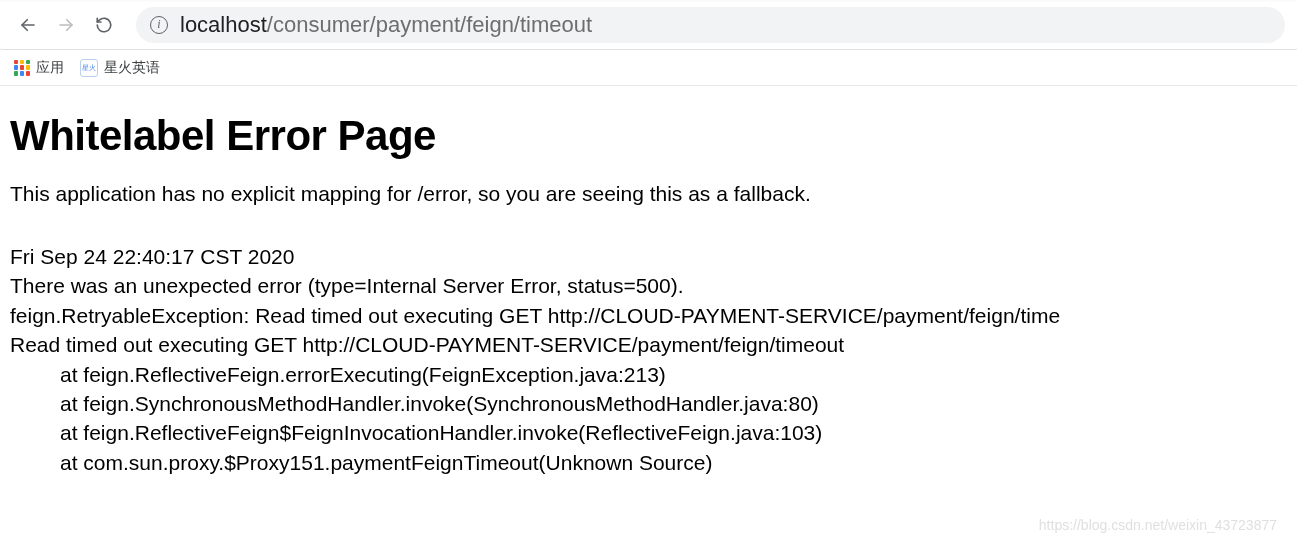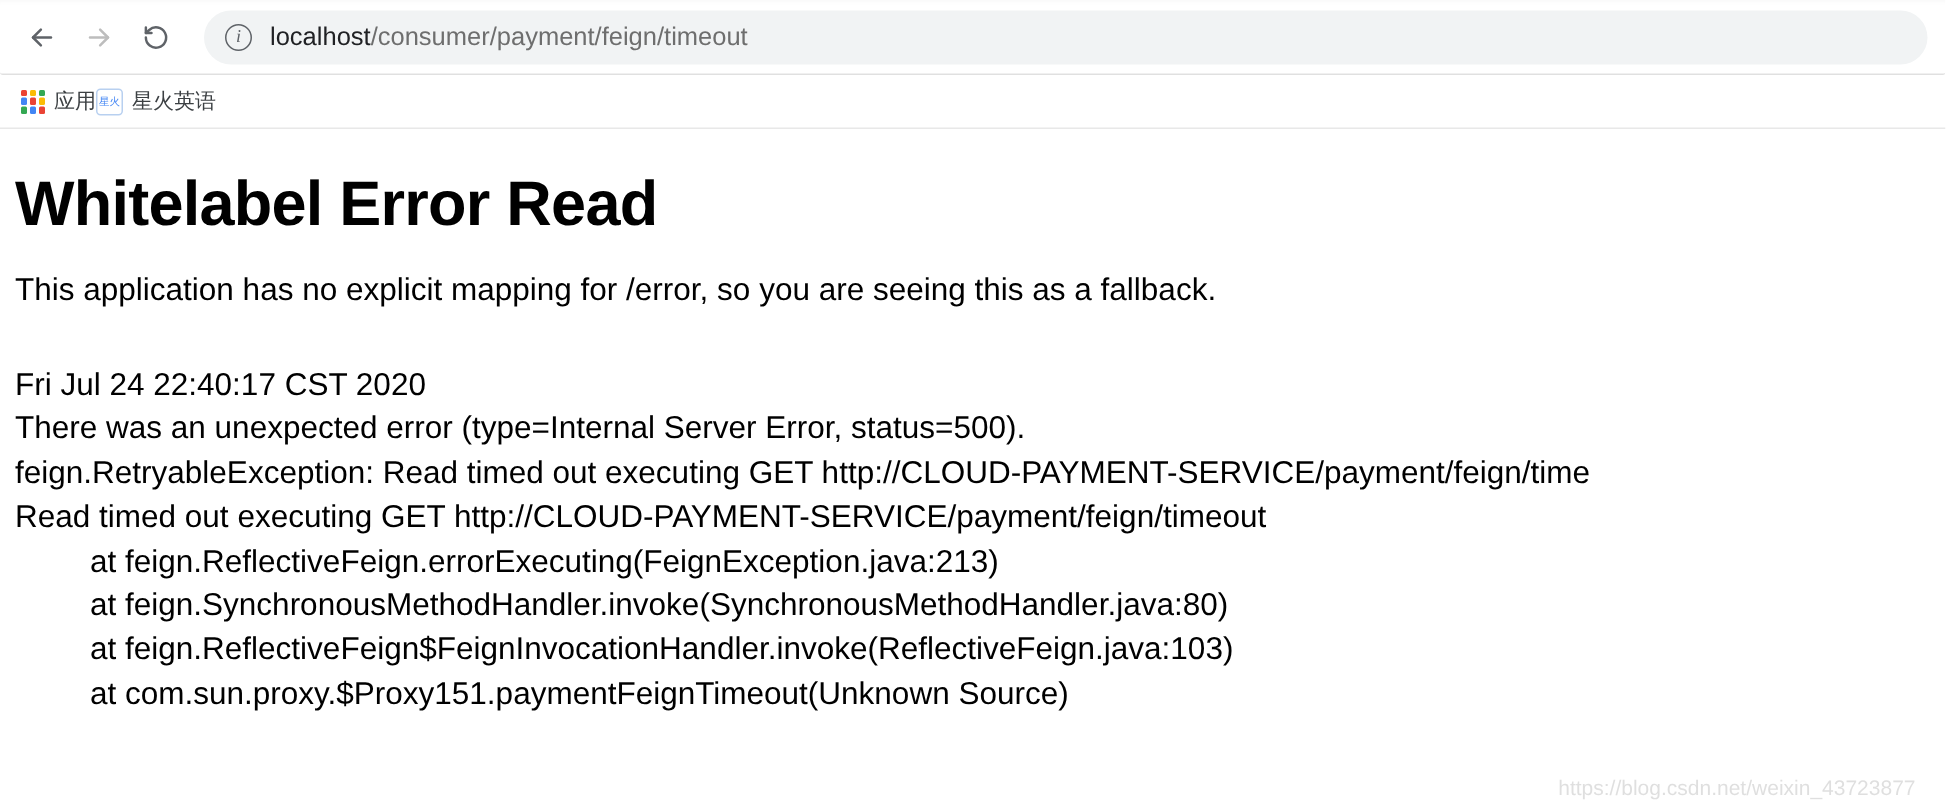--- a/index.html
+++ b/index.html
@@ -61,34 +61,35 @@
       display: flex;
       align-items: center;
       justify-content: center;
       font-size: 12px;
       font-family: serif;
       color: #5f6368;
       font-style: italic;
       flex-shrink: 0;
     }
     .url-text {
-      font-size: 17px;
+      font-size: 22px;
       color: #202124;
       white-space: nowrap;
     }
     .url-host {
       color: #202124;
     }
     .url-path {
       color: #6e6e6e;
     }
     .bookmarks-bar {
       display: flex;
       align-items: center;
       padding: 6px 14px;
+      gap: 16px;
       border-bottom: 1px solid #e8e8e8;
       height: 36px;
       background: #ffffff;
     }
     .apps-icon {
       width: 16px;
       height: 16px;
       display: grid;
       grid-template-columns: repeat(3, 1fr);
       grid-template-rows: repeat(3, 1fr);
@@ -208,24 +209,24 @@
     </div>
     <span>应用</span>
   </div>
   <div class="bookmark-item">
     <div class="spark-favicon">星火</div>
     <span>星火英语</span>
   </div>
 </div>
 
 <div class="page-content">
-  <h1 class="error-title">Whitelabel Error Read</h1>
+  <h1 class="error-title">Whitelabel Error Page</h1>
   <div class="error-subtitle">This application has no explicit mapping for /error, so you are seeing this as a fallback.</div>
   <div class="error-details">
-    <div>Fri Jul 24 22:40:17 CST 2020</div>
+    <div>Fri Sep 24 22:40:17 CST 2020</div>
     <div>There was an unexpected error (type=Internal Server Error, status=500).</div>
     <div>feign.RetryableException: Read timed out executing GET http://CLOUD-PAYMENT-SERVICE/payment/feign/time</div>
     <div>Read timed out executing GET http://CLOUD-PAYMENT-SERVICE/payment/feign/timeout</div>
     <div class="stack-line">at feign.ReflectiveFeign.errorExecuting(FeignException.java:213)</div>
     <div class="stack-line">at feign.SynchronousMethodHandler.invoke(SynchronousMethodHandler.java:80)</div>
     <div class="stack-line">at feign.ReflectiveFeign$FeignInvocationHandler.invoke(ReflectiveFeign.java:103)</div>
     <div class="stack-line">at com.sun.proxy.$Proxy151.paymentFeignTimeout(Unknown Source)</div>
   </div>
 </div>
 

